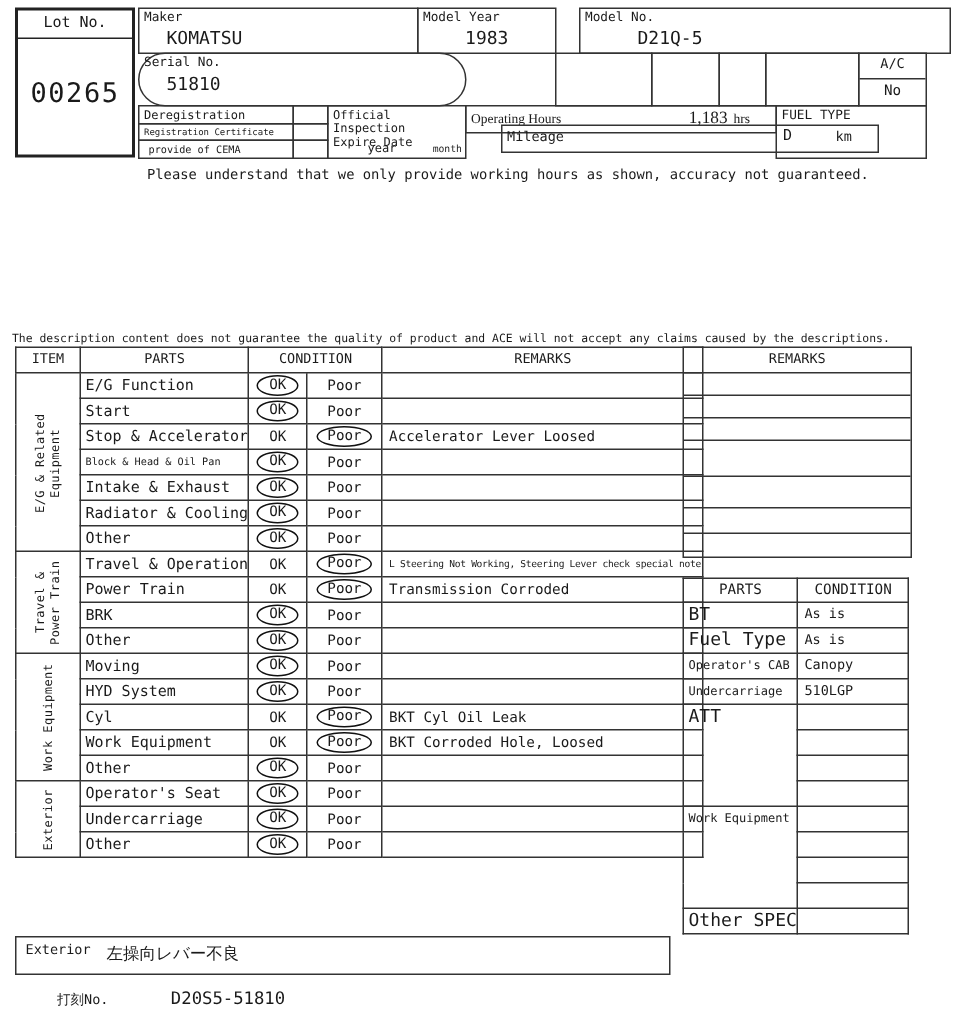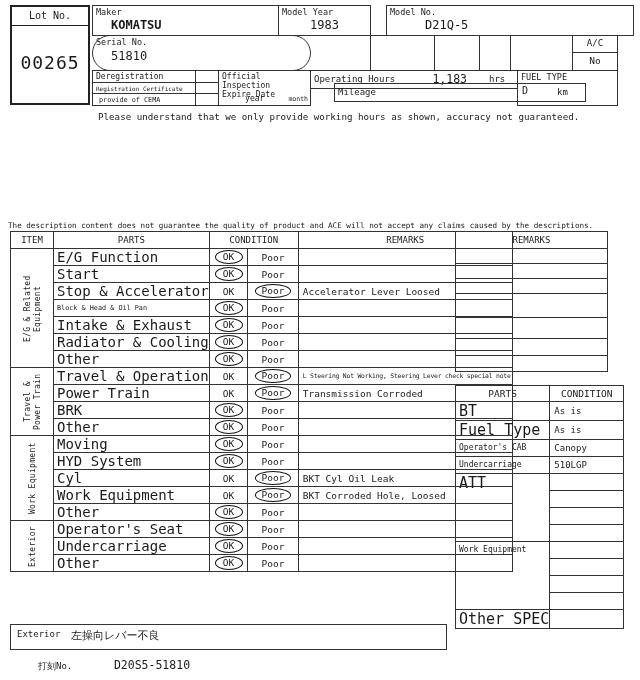--- a/index.html
+++ b/index.html
@@ -35,78 +35,78 @@
   .c-e3      { left:387px; top:30px; width:32px; height:36px; }
   .c-e4      { left:418px; top:30px; width:63px; height:36px; }
   .c-ac      { left:480px; top:30px; width:46px; height:36px; }
   .c-dr1 { left:0; top:65px; width:104px; height:12.6px; }
   .c-dr2 { left:0; top:76.6px; width:104px; height:12.6px; }
   .c-dr3 { left:0; top:88.2px; width:104px; height:12.8px; }
   .c-ds1 { left:103px; top:65px; width:24px; height:12.6px; }
   .c-ds2 { left:103px; top:76.6px; width:24px; height:12.6px; }
   .c-ds3 { left:103px; top:88.2px; width:24px; height:12.8px; }
   .c-insp { left:126px; top:65px; width:93px; height:36px; }
-  .c-ophr { left:218px; top:65px; width:208px; height:18.5px; }
+  .c-ophr { left:218px; top:65px; width:208px; height:18.5px;font-family:Liberation Serif, serif; }
   .c-mile { left:218px; top:78px; width:252px; height:18.5px;margin-left:24px; }
   .c-fuel { left:425px; top:65px; width:101px; height:36px; }
 
-  .c-maker .hvalue { padding:1px 0 0 18px;font-weight:bold; }
+  .c-maker .hvalue { padding:1px 0 0 18px; }
   .c-myear .hvalue { text-align:center; padding-top:1px; }
   .c-mno .hvalue { padding:1px 0 0 38px; }
   .c-serial .hvalue { padding:2px 0 0 18px; }
   .c-reg { font-size:8.5px; text-align:center; padding-top:7px; line-height:1.2; word-break:break-all; }
   .c-reg .hvalue { font-size:8.5px; padding:0 2px; }
   .ac-top { display:block; height:17px; text-align:center; font-size:9px; padding-top:2px; border-bottom:1px solid #333; }
   .ac-bot { display:block; text-align:center; font-size:9.5px; padding-top:2px; }
   .dr-label { display:block; padding-left:3px; line-height:12px; white-space:nowrap; overflow:hidden; }
   .c-dr1 .dr-label { font-size:8px; }
   .c-dr2 .dr-label { font-size:6px; }
   .c-dr3 .dr-label { font-size:6.8px; padding-left:6px; }
   .c-insp .hlabel { font-size:8px; }
   .insp-dates { position:absolute; bottom:2px; right:2px; font-size:8px; }
   .insp-dates .month { font-size:6.5px; }
   .hrow-flex { display:flex; align-items:center; height:100%; }
   .c-ophr .hrow-flex, .c-mile .hrow-flex { padding:0 6px 0 3px; }
   .op-label { font-size:9px; flex:1; }
-  .op-value { font-size:11.5px; margin-right:22px; }
+  .op-value { font-size:11.5px; margin-right:4px; }
   .op-unit { font-size:9px; width:22px; text-align:left; }
   .c-fuel .hvalue { padding:3px 0 0 4px; font-size:10px; }
 
   
   .disc1 { position:absolute; left:98px; top:111px; font-size:9.2px; z-index:2; }
   .disc2 { position:absolute; left:8px; top:221px; font-size:7.6px; z-index:2; }
 
   
   table { border-collapse:collapse; }
   .insp-table { position:absolute; left:10px; top:231px; z-index:2; }
   .insp-table td, .insp-table th { border:1px solid #333; padding:0; font-weight:normal; }
   .insp-table th { height:17px; font-size:9px; text-align:center; }
   .col-item { width:34px; } .col-part { width:97px; } .col-ok { width:46px; } .col-rem { width:214px; }
   .insp-table td { height:17px; }
   td.group-cell { writing-mode:vertical-rl; transform:rotate(180deg); font-size:8px; text-align:center; letter-spacing:0.3px; line-height:1.25; padding:2px 1px; }
-  td.part-cell { font-size:14px; padding-left:3px; white-space:nowrap; overflow:hidden; }
+  td.part-cell { font-size:10px; padding-left:3px; white-space:nowrap; overflow:hidden; }
   td.part-cell.small { font-size:6.8px; }
   td.cond-cell { text-align:center; font-size:9.5px; }
   td.rem-cell { font-size:9.5px; padding-left:4px; white-space:nowrap; overflow:hidden; }
   td.rem-cell.small { font-size:6.4px; letter-spacing:-0.2px; }
   .circle { display:inline-block; min-width:28px; border:1.6px solid #111; border-radius:50%; padding:0 6px 1px 6px; line-height:11px; }
 
   
   .rremarks { position:absolute; left:455px; top:231px; width:153px; border:1.5px solid #333; z-index:2; background:transparent; }
   .rremarks .rr-title { display:block; text-align:center; font-size:9px; height:17px; padding-top:3px; border-bottom:1px solid #333; }
   .rremarks .rr-row { border-bottom:1px solid #333; }
   .rremarks .rr-row:last-child { border-bottom:none; }
 
   
   .spec-table { position:absolute; left:455px; top:385px; z-index:2; }
   .spec-table td, .spec-table th { border:1px solid #333; padding:0; font-weight:normal; }
   .spec-table th { height:16px; font-size:9.5px; text-align:center; }
   .spec-col-part { width:72px; } .spec-col-cond { width:74px; }
   .spec-table td { height:17px; }
-  td.spec-part { font-size:15px; padding-left:3px; vertical-align:top; white-space:nowrap; overflow:hidden; }
+  td.spec-part { font-size:12px; padding-left:3px; vertical-align:top; white-space:nowrap; overflow:hidden; }
   td.spec-part.small { font-size:8px; padding-top:3px; }
   td.spec-val { font-size:9px; padding-left:4px; }
 
   
   .notices { position:absolute; left:10px; top:624px; width:437px; height:26px; border:1px solid #333; z-index:2; }
   .notices .n-label { position:absolute; left:6px; top:4px; font-size:9px; }
   .notices .n-text { position:absolute; left:60px; top:3px; font-size:11px; }
   .stamp { position:absolute; left:38px; top:654px; z-index:2; }
   .stamp .s-label { font-size:9px; margin-right:32px; }
   .stamp .s-value { font-size:11.5px; }

